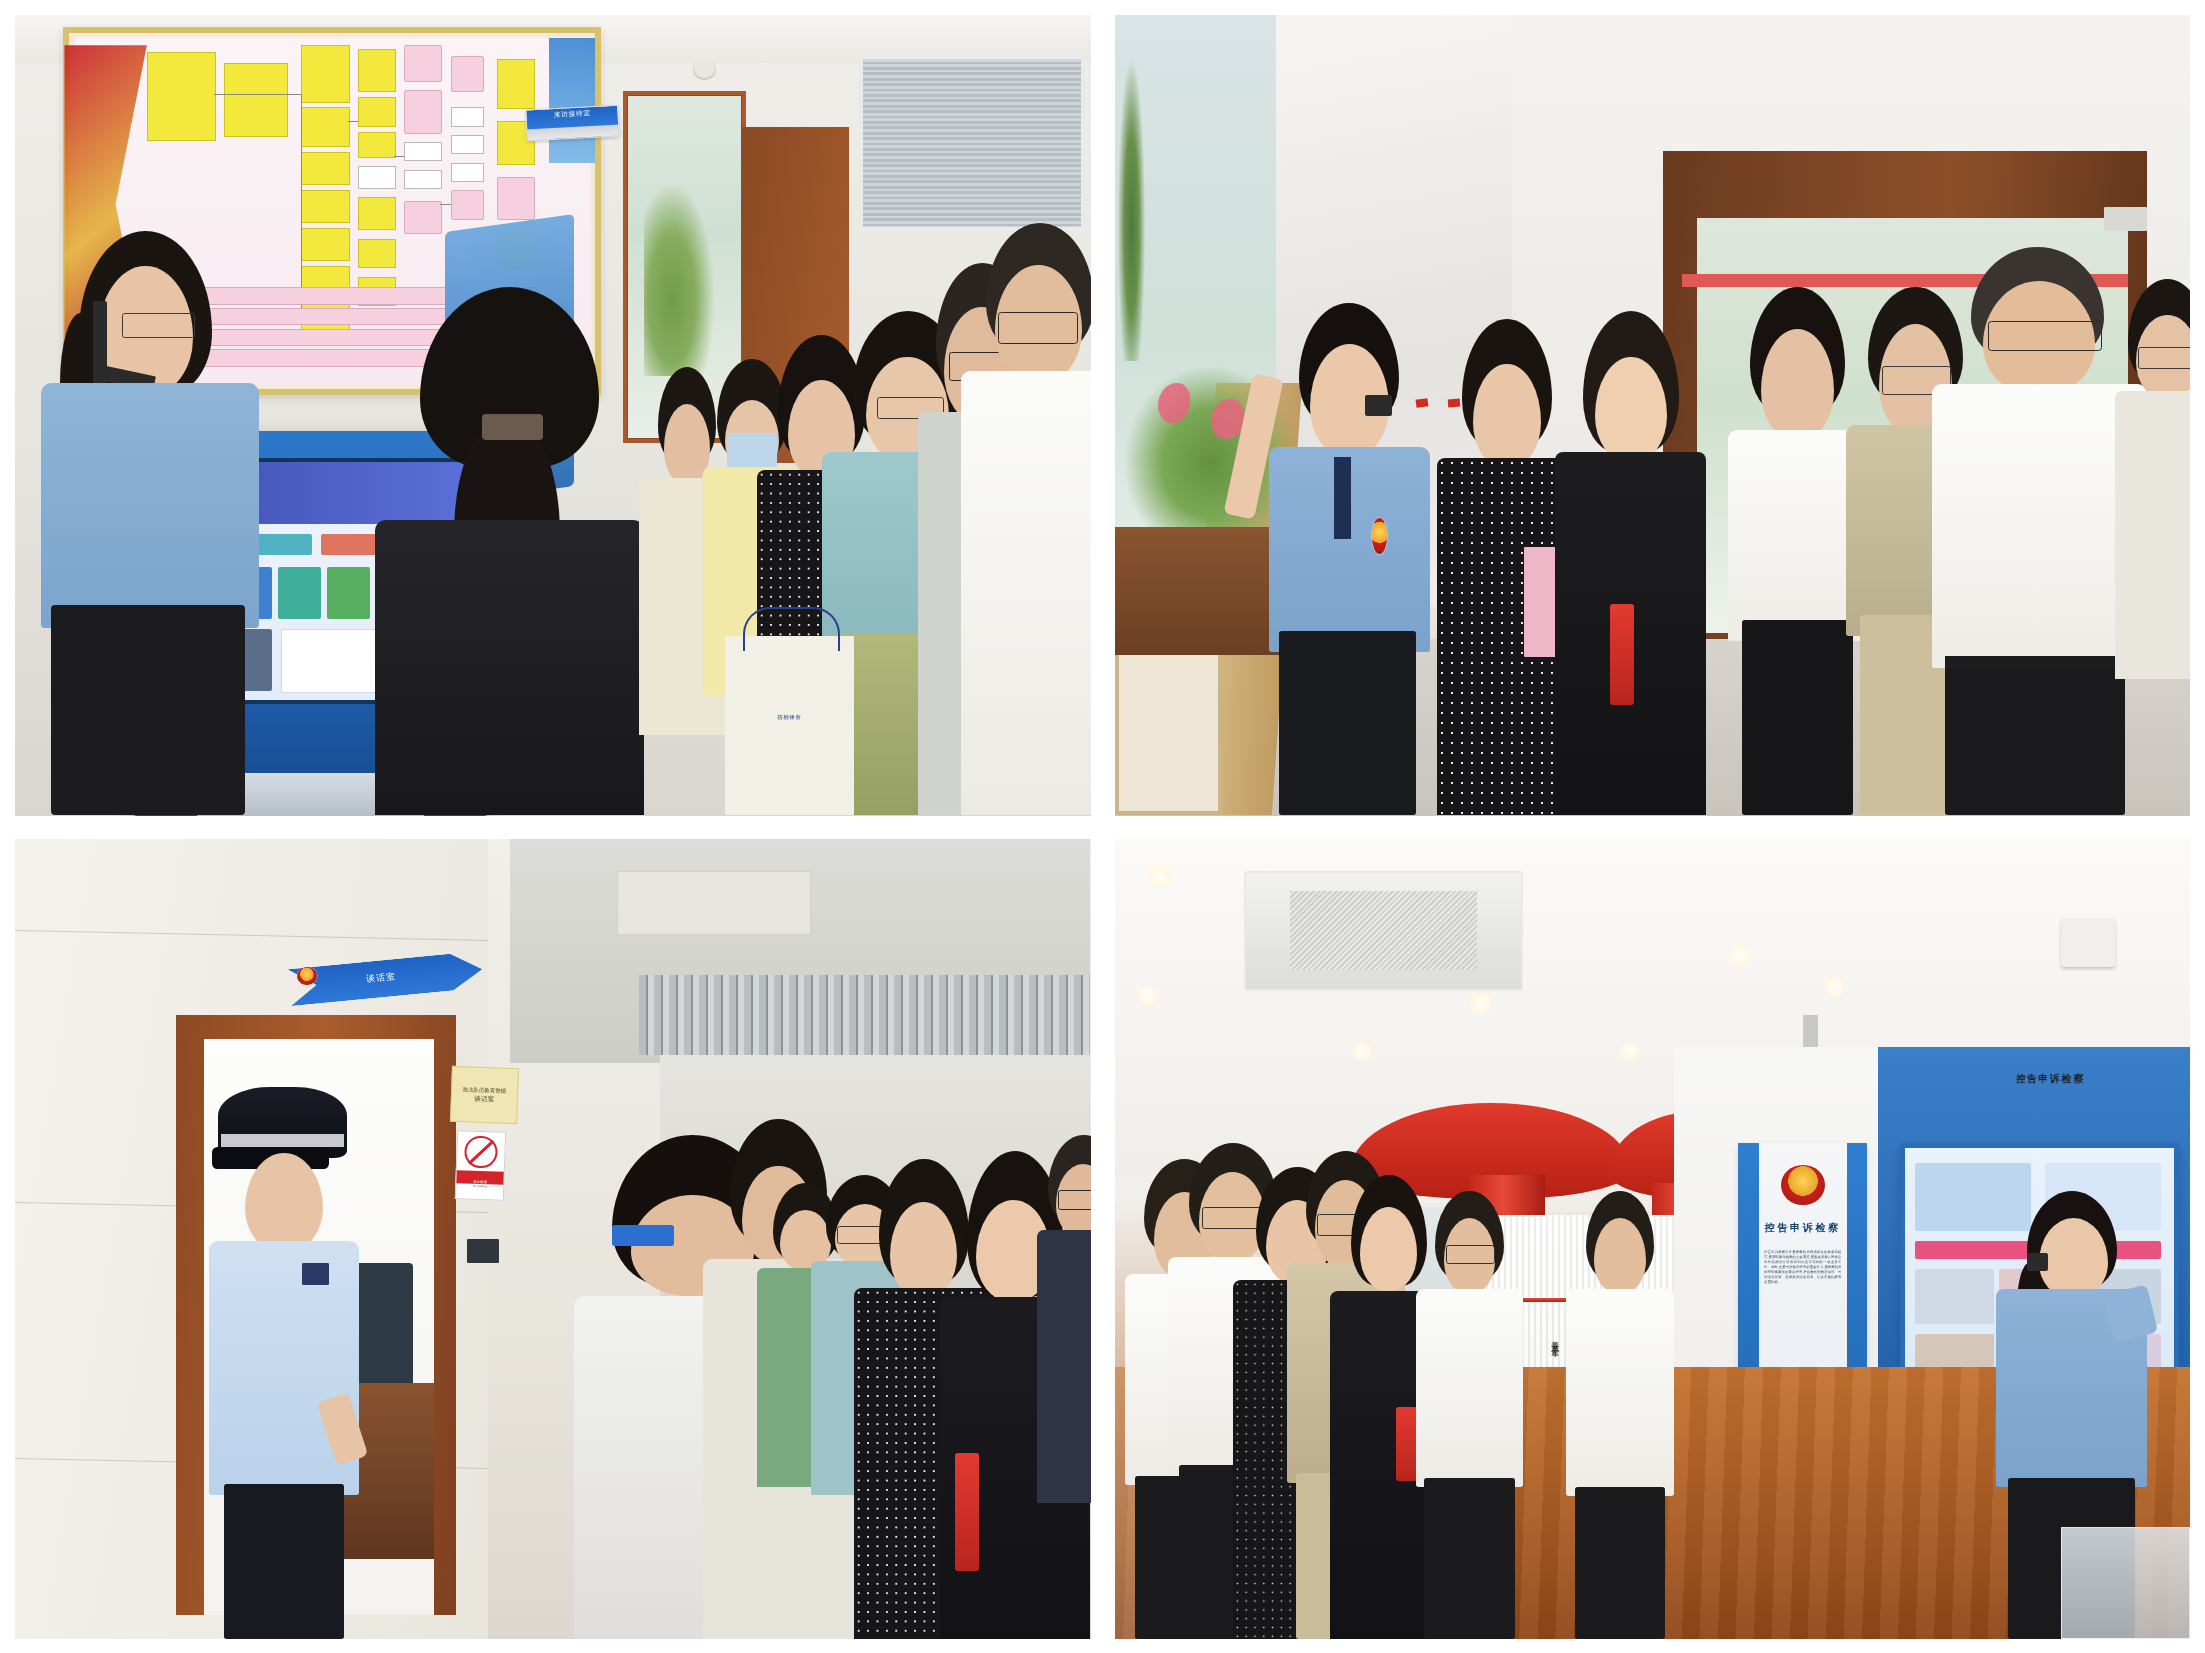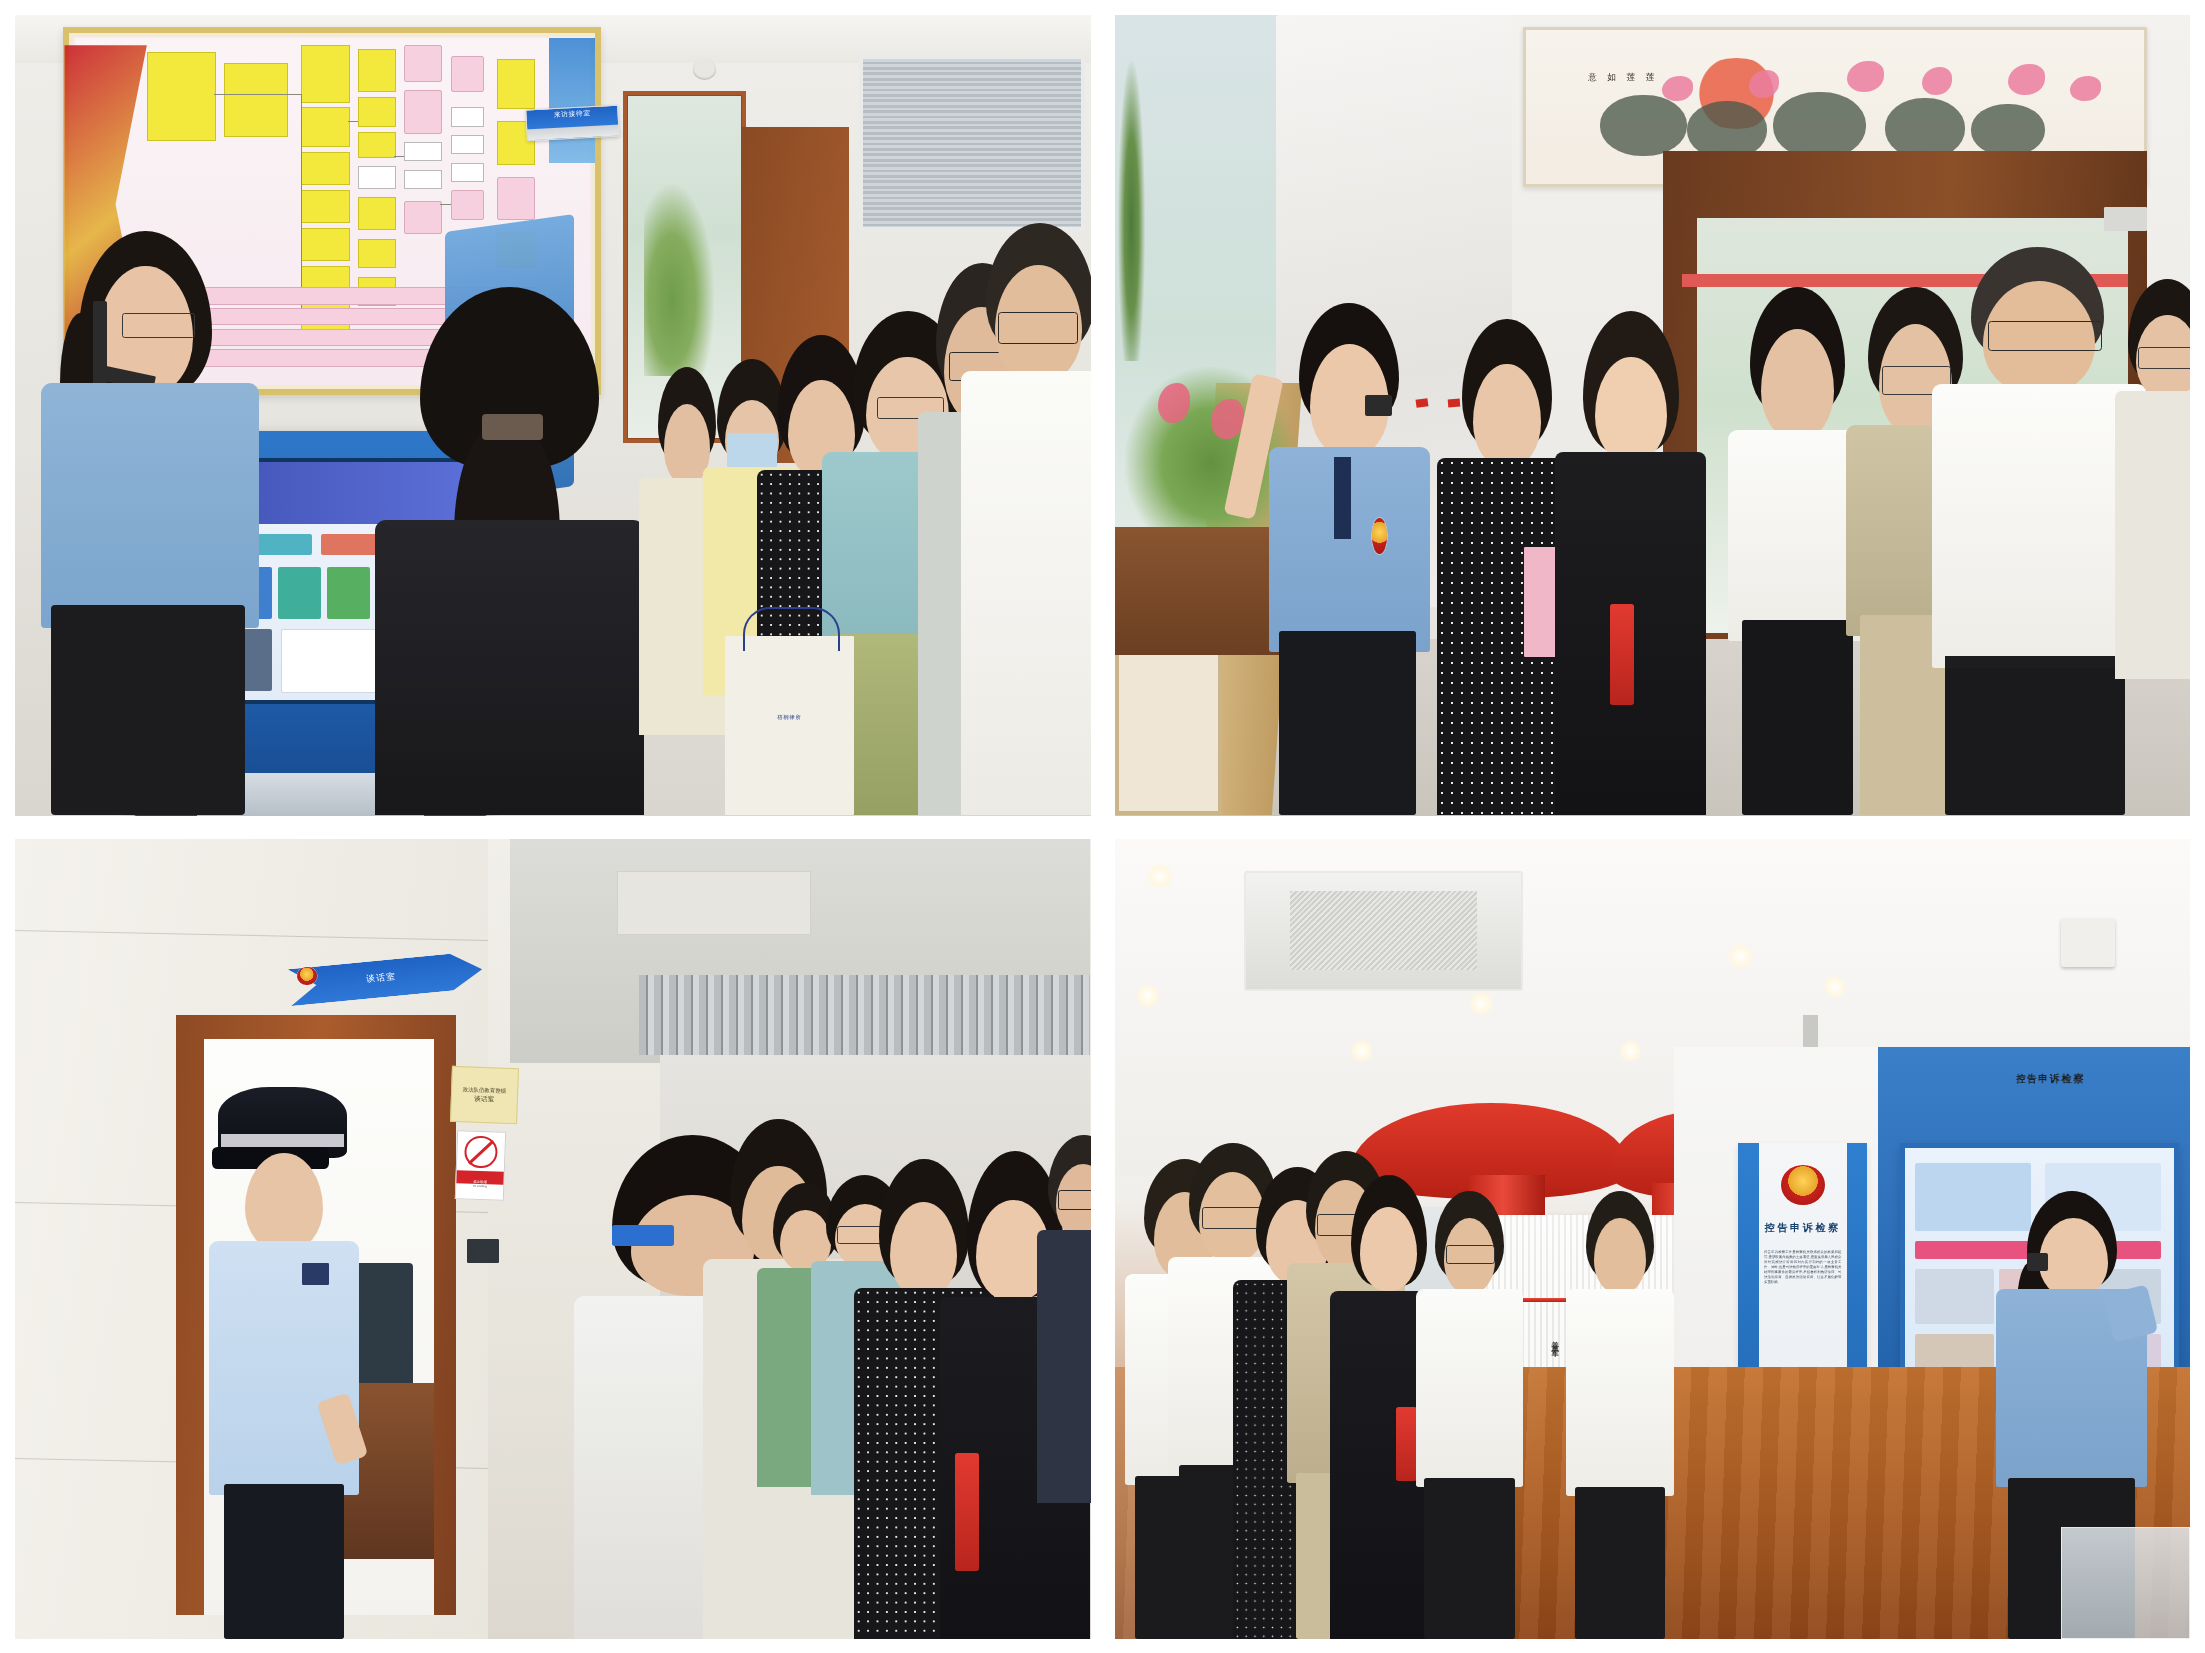--- a/index.html
+++ b/index.html
@@ -532,35 +532,20 @@
       <div class="layer" style="left:10%;top:44%;width:80%;height:18%;color:#2b3f8e;font-size:5.4px;display:flex;align-items:center;justify-content:center;letter-spacing:0.7px">梧桐律所</div>
     </div>
   </div>
 
   <div class="photo" id="p2">
     <div class="layer glasswall">
       <div class="palms"></div>
     </div>
     <div class="layer marble"></div>
 
-    <div class="layer painting">
-      <div class="sun"></div>
-      <div class="layer" style="left:10%;top:16%;width:30%;height:30%;font-size:8.8px;color:#3a3229;letter-spacing:4px;display:flex;align-items:center">意 如 莲 莲</div>
-      <div class="lotusleaf" style="left:12%;top:42%;width:14%;height:40%"></div>
-      <div class="lotusleaf" style="left:26%;top:46%;width:13%;height:38%"></div>
-      <div class="lotusleaf" style="left:40%;top:40%;width:15%;height:44%"></div>
-      <div class="lotusleaf" style="left:58%;top:44%;width:13%;height:40%"></div>
-      <div class="lotusleaf" style="left:72%;top:48%;width:12%;height:34%"></div>
-      <div class="lotus" style="left:22%;top:30%;width:5%;height:16%"></div>
-      <div class="lotus" style="left:36%;top:26%;width:5%;height:18%"></div>
-      <div class="lotus" style="left:52%;top:20%;width:6%;height:20%"></div>
-      <div class="lotus" style="left:64%;top:24%;width:5%;height:18%"></div>
-      <div class="lotus" style="left:78%;top:22%;width:6%;height:20%"></div>
-      <div class="lotus" style="left:88%;top:30%;width:5%;height:16%"></div>
-    </div>
 
     <div class="layer bigdoor">
       <div class="bigdoor-glass"></div>
       <div class="layer" style="left:4%;top:24%;width:92%;height:2.5%;background:#e05a55"></div>
     </div>
     <div class="layer" style="left:92%;top:24%;width:4%;height:3%;background:#d8d8d4;border-radius:1.3px"></div>
 
     <div class="layer floor"></div>
 
     <div class="layer" style="left:8%;top:46%;width:8%;height:54%;background:linear-gradient(90deg,#d9bd86,#bf9c62);transform:skewX(-4deg)"></div>

